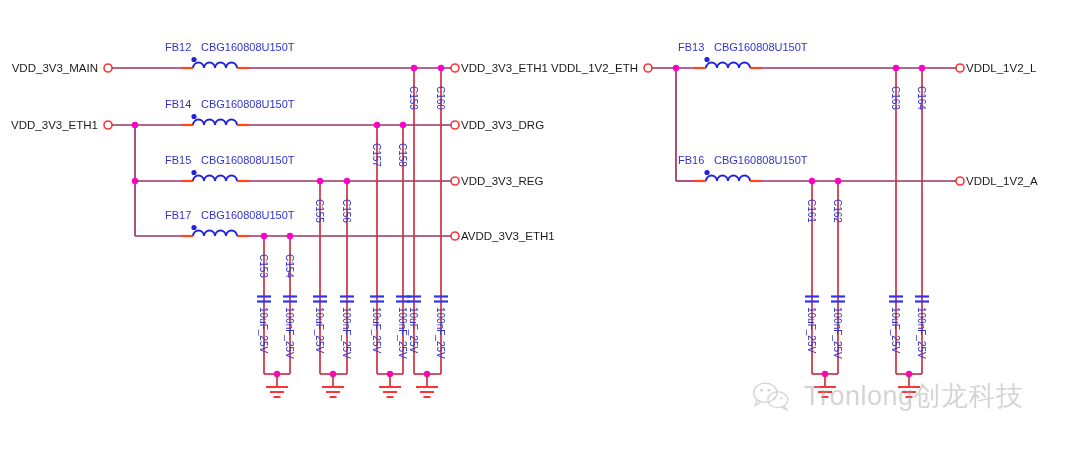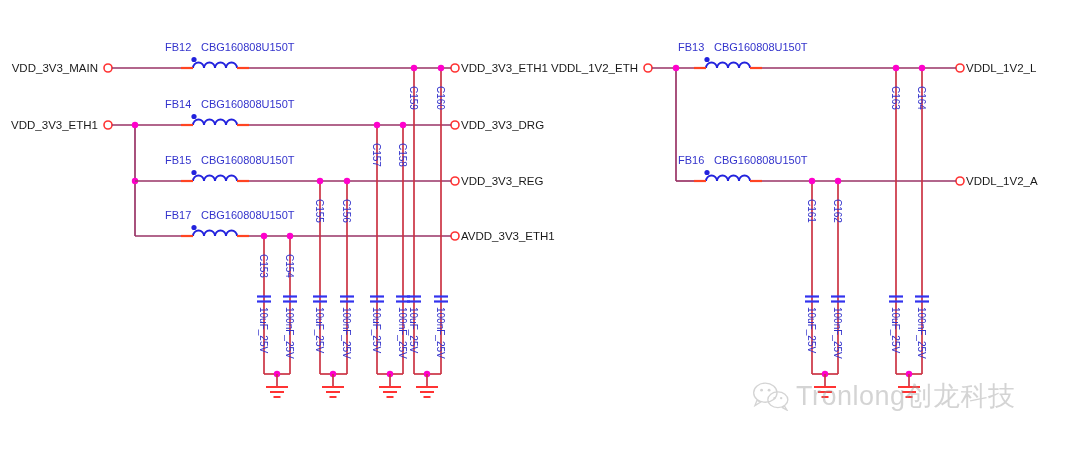--- a/index.html
+++ b/index.html
@@ -86,21 +86,21 @@
   .gnd-bar {
     stroke: #ff3333;
     stroke-width: 2;
   }
   .watermark {
     position: absolute;
     left: 752px;
     top: 378px;
     display: flex;
     align-items: center;
-    gap: 4px;
+    gap: 12px;
     opacity: 0.42;
     pointer-events: none;
   }
   .wm-text {
     font-family: "Liberation Sans", sans-serif;
     font-size: 27px;
     color: #9a9a9a;
     letter-spacing: 0.5px;
     white-space: nowrap;
   }

